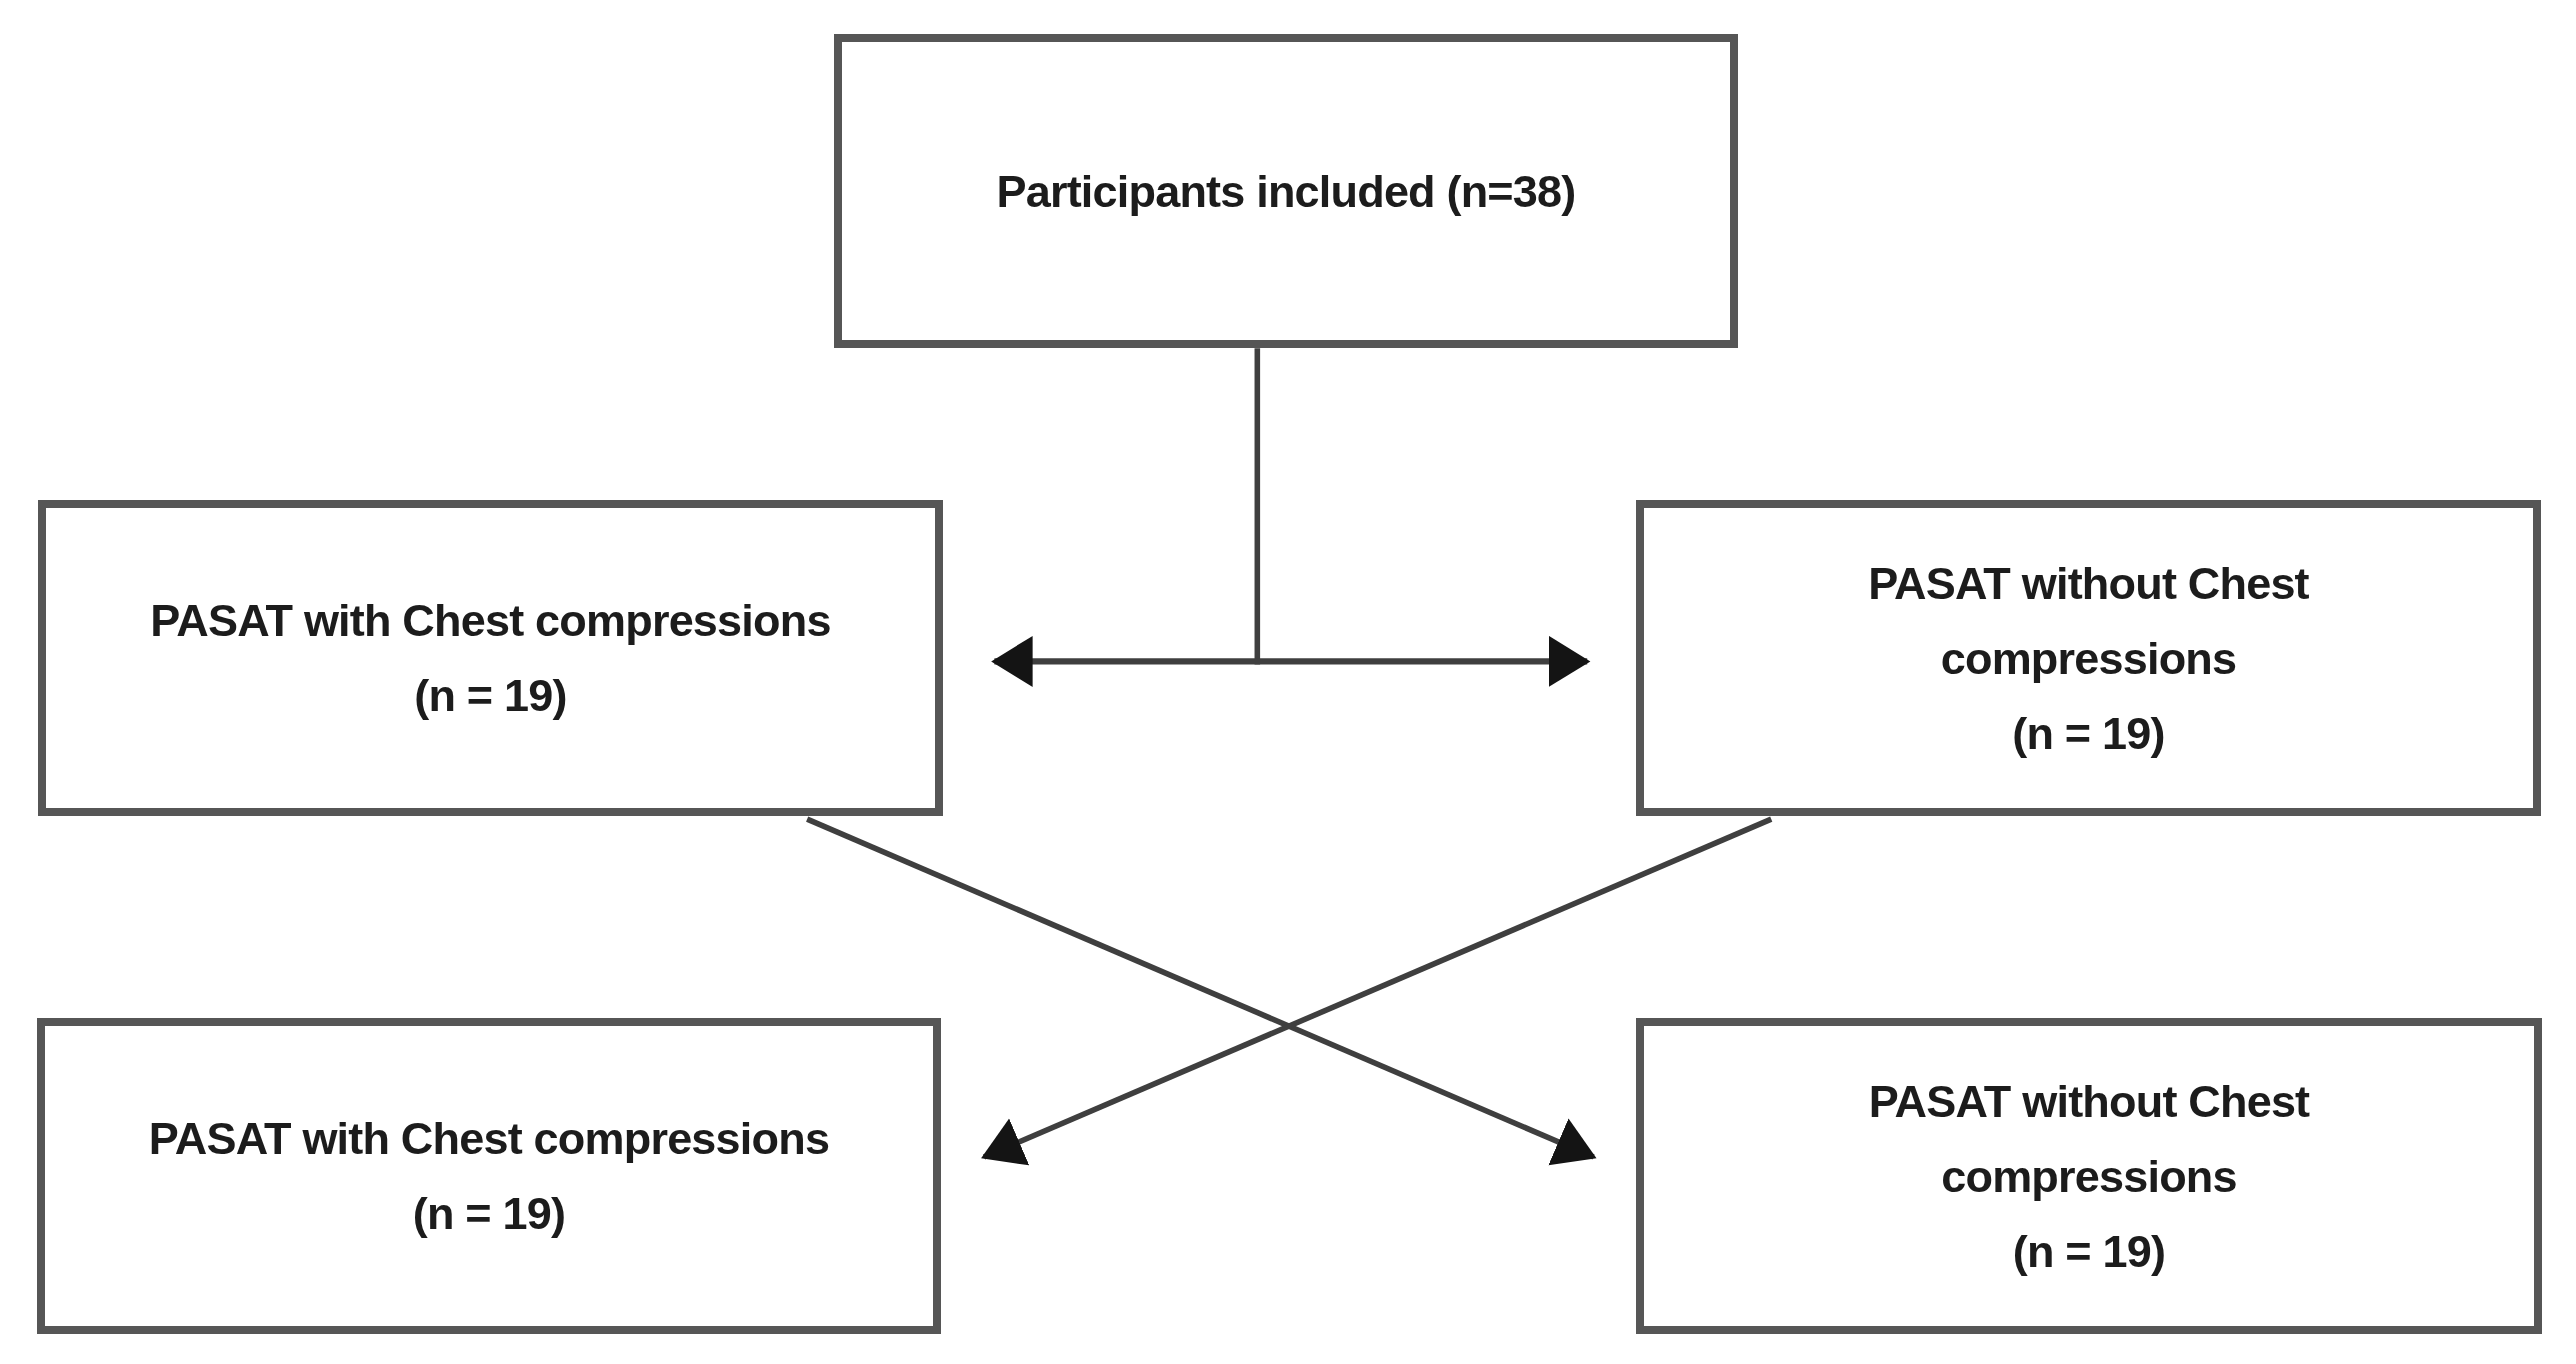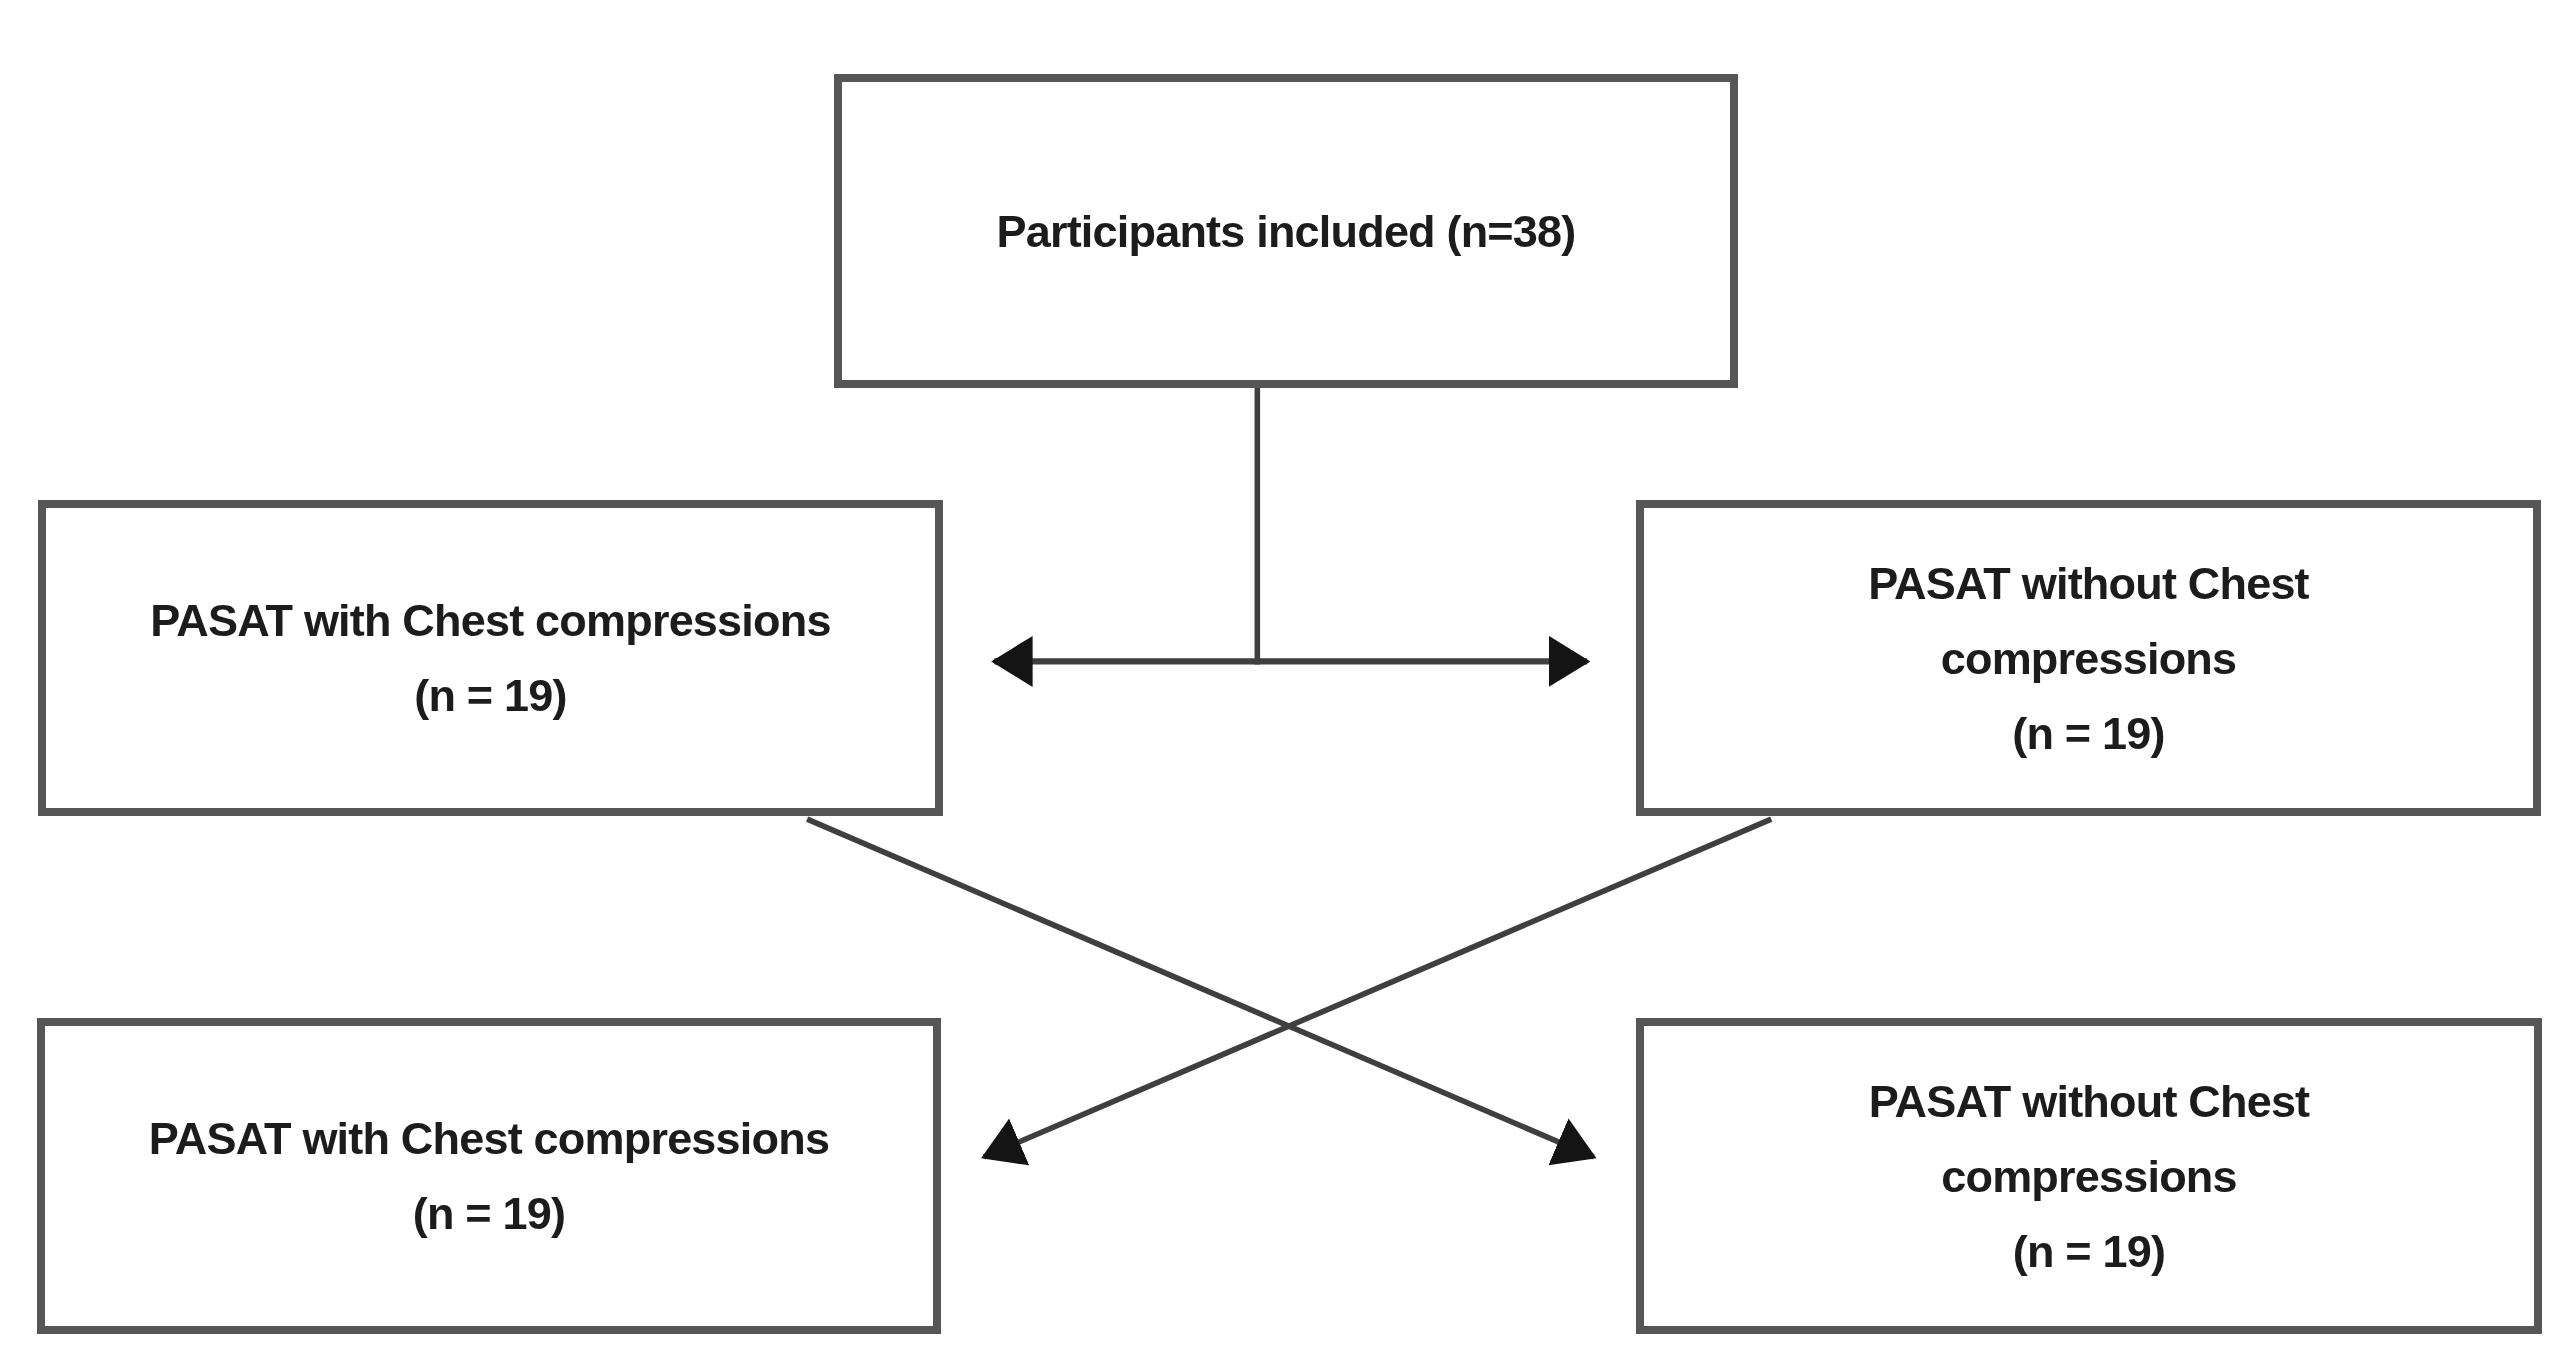--- a/index.html
+++ b/index.html
@@ -47,21 +47,21 @@
     color: var(--text, #1c1c1c);
     font-weight: 700;
     font-size: 45px;
     line-height: 75px;
     letter-spacing: -0.8px;
   }
   .node span {
     display: block;
     white-space: nowrap;
   }
-  .node-top        { left: 834px; top:   34px; width: 904px; height: 314px; margin-top: 40px; }
+  .node-top        { left: 834px; top:   34px; width: 904px; height: 314px; }
   .node-mid-left   { left:   38px; top:  500px; width: 905px; height: 316px; }
   .node-mid-right  { left: 1636px; top:  500px; width: 905px; height: 316px; }
   .node-bot-left   { left:   37px; top: 1018px; width: 904px; height: 316px; }
   .node-bot-right  { left: 1636px; top: 1018px; width: 906px; height: 316px; }
 </style>
 </head>
 <body>
 
 <div class="stage" style="--bg: #ffffff; --border: #565656; --line: #3f3f3f; --arrowhead: #141414; --text: #1c1c1c;">
 

